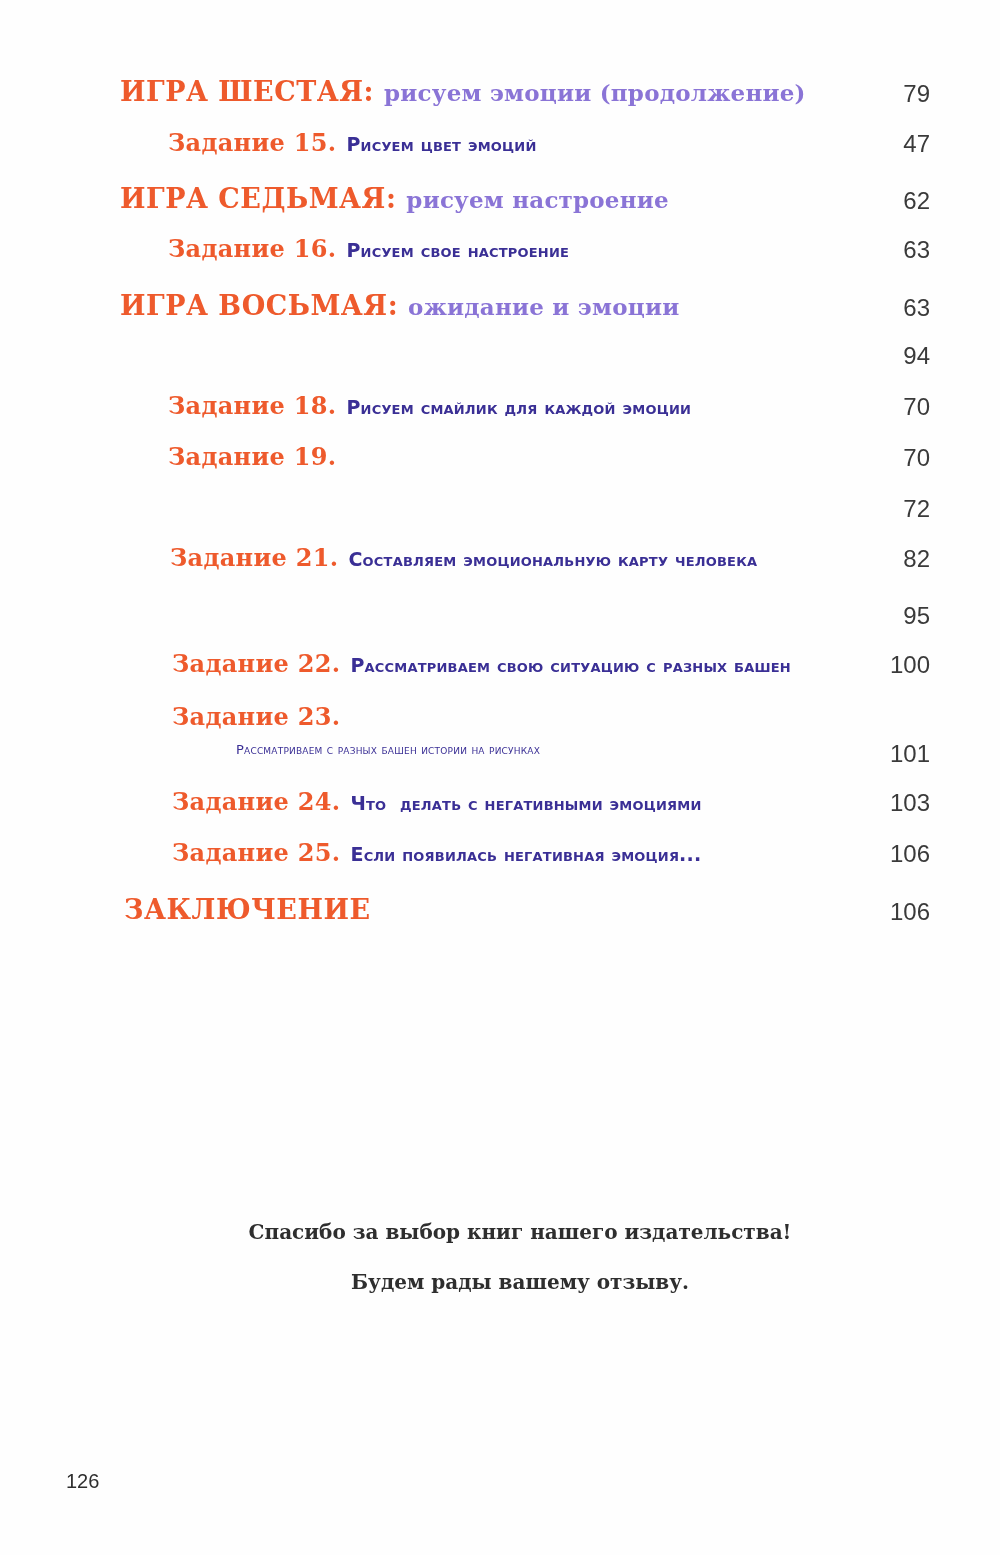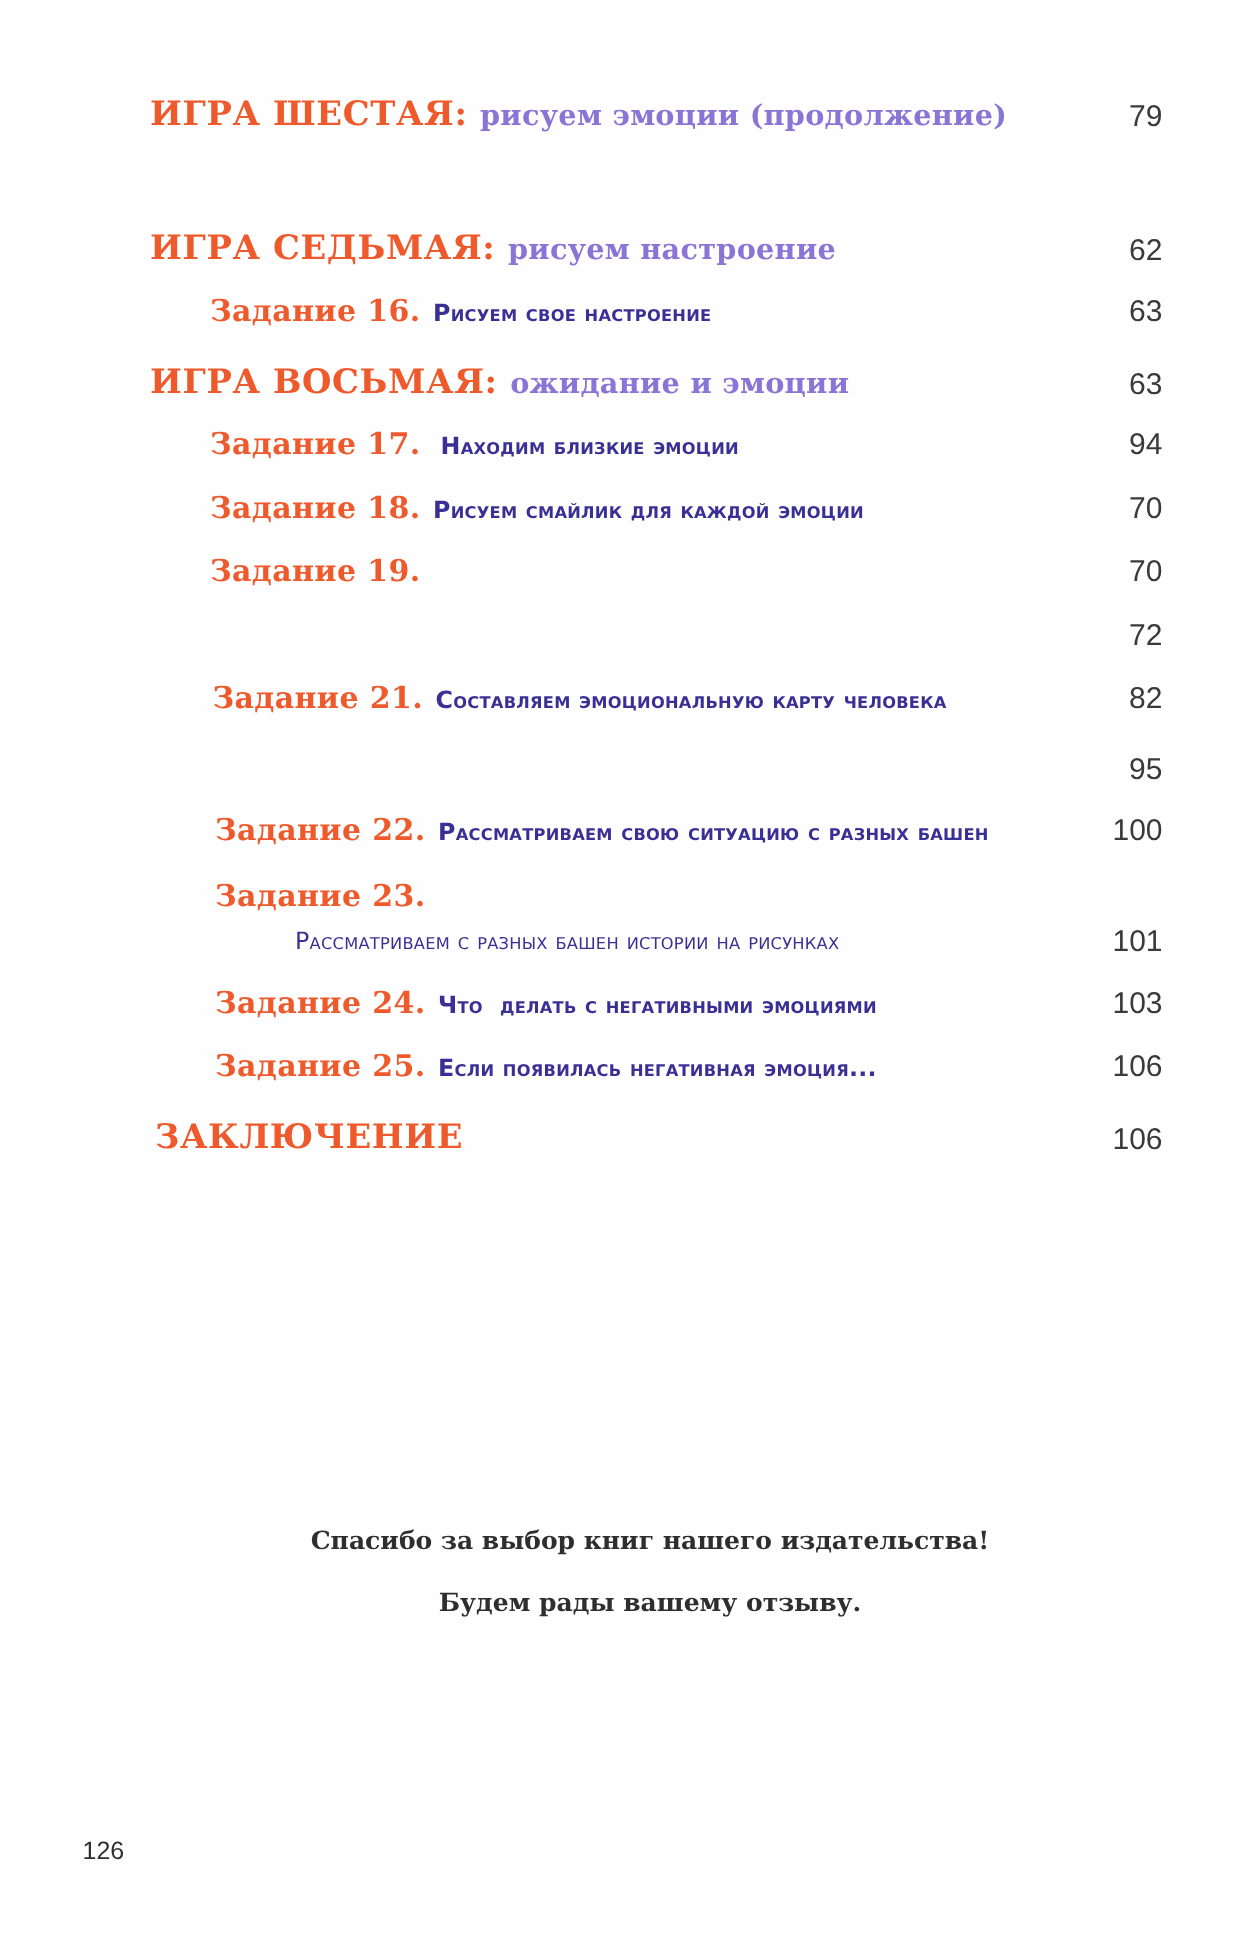--- a/index.html
+++ b/index.html
@@ -17,21 +17,21 @@
     .task-label {
       position: absolute; font-family: "DejaVu Serif", serif; font-weight: bold;
       color: #ee5a2c; font-size: 24px; white-space: nowrap; letter-spacing: 0.3px;
     }
     .task-text {
       font-family: "DejaVu Sans", sans-serif; color: #3a2f95; font-size: 19px;
       margin-left: 10px; font-variant: small-caps; letter-spacing: 0.2px;
     }
     .task-cont {
       position: absolute; font-family: "DejaVu Sans", sans-serif; color: #3a2f95;
-      font-size: 19px; font-variant: small-caps; white-space: nowrap; letter-spacing: 0.2px;
+      font-size: 13px; font-variant: small-caps; white-space: nowrap; letter-spacing: 0.2px;
     }
     .pnum {
       position: absolute; right: 70px; font-family: "Liberation Sans", sans-serif;
       color: #3a3a3a; font-size: 24px; text-align: right;
     }
     .thanks {
       position: absolute; left: 0; width: 1040px; text-align: center;
       font-family: "DejaVu Serif", serif; font-weight: bold; color: #2e2e2e; font-size: 20px;
     }
     .folio {
@@ -42,38 +42,41 @@
 </head>
 <body>
 
 <div class="page">
 
   <div class="row" style="top:76px">
     <div class="game-title" style="left:120px"><span>ИГРА ШЕСТАЯ:</span><span class="game-sub">рисуем эмоции (продолжение)</span></div>
     <div class="pnum" style="top:4px">79</div>
   </div>
 
+  <div class="row" style="top:128px">
+    <div class="task-label" style="left:168px"><span>Задание 15.</span><span class="task-text">Рисуем цвет эмоций</span></div>
+    <div class="pnum" style="top:2px">47</div>
+  </div>
 
   <div class="row" style="top:183px">
     <div class="game-title" style="left:120px"><span>ИГРА СЕДЬМАЯ:</span><span class="game-sub">рисуем настроение</span></div>
     <div class="pnum" style="top:4px">62</div>
   </div>
 
   <div class="row" style="top:234px">
     <div class="task-label" style="left:168px"><span>Задание 16.</span><span class="task-text">Рисуем свое настроение</span></div>
     <div class="pnum" style="top:2px">63</div>
   </div>
 
   <div class="row" style="top:290px">
     <div class="game-title" style="left:120px"><span>ИГРА ВОСЬМАЯ:</span><span class="game-sub">ожидание и эмоции</span></div>
     <div class="pnum" style="top:4px">63</div>
   </div>
 
   <div class="row" style="top:340px">
-    <div class="task-label" style="left:168px"><span>Задание 17.</span><span class="task-text" style="margin-left:16px">Находим близкие эмоции</span></div>
     <div class="pnum" style="top:2px">94</div>
   </div>
 
   <div class="row" style="top:391px">
     <div class="task-label" style="left:168px"><span>Задание 18.</span><span class="task-text">Рисуем смайлик для каждой эмоции</span></div>
     <div class="pnum" style="top:2px">70</div>
   </div>
 
   <div class="row" style="top:442px">
     <div class="task-label" style="left:168px"><span>Задание 19.</span></div>

